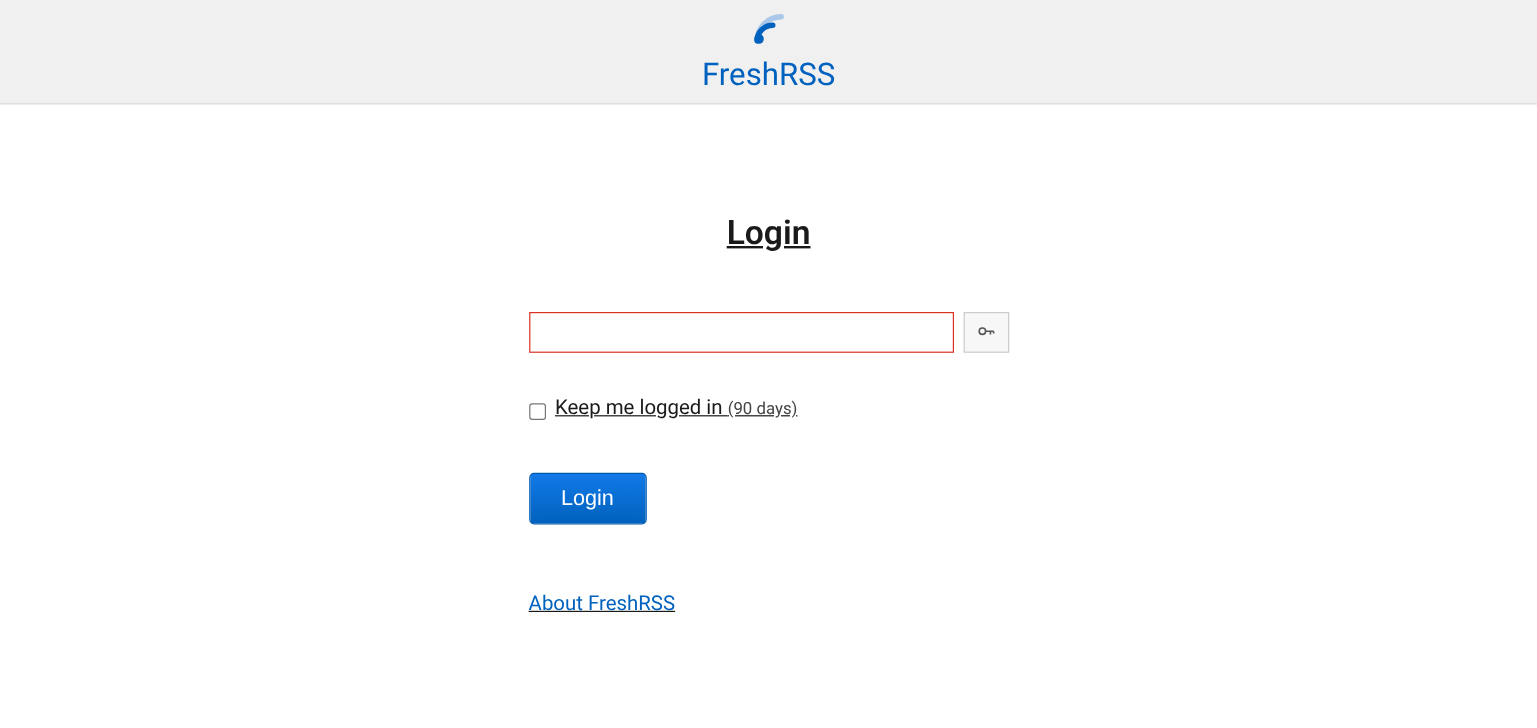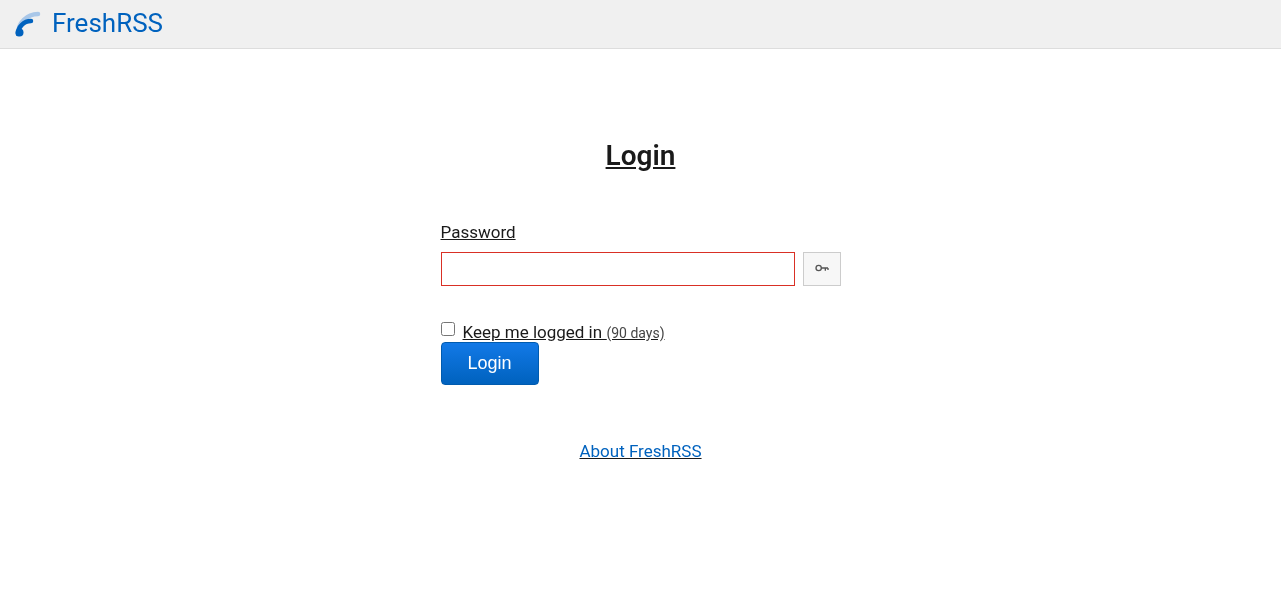--- a/index.html
+++ b/index.html
@@ -11,22 +11,23 @@
       font-family: -apple-system, BlinkMacSystemFont, "Segoe UI", Roboto, "Helvetica Neue", Arial, sans-serif;
       font-size: 16px;
       color: #1a1a1a;
       background: #fff;
     }
     .header {
       background: #f0f0f0;
       border-bottom: 1px solid #ddd;
       padding: 8px 12px;
       display: flex;
-      align-items: flex-start;
+      align-items: center;
       gap: 8px;
+      flex-direction: column;
     }
     .logo-icon {
       width: 32px;
       height: 32px;
       flex-shrink: 0;
     }
     .brand-name {
       font-size: 26px;
       font-weight: 400;
       color: #0062be;
@@ -87,22 +88,23 @@
       width: 38px;
       border: 1px solid #ccc;
       background: #f7f7f7;
       display: flex;
       align-items: center;
       justify-content: center;
       cursor: pointer;
     }
     .checkbox-row {
       display: flex;
-      align-items: flex-start;
+      align-items: flex-end;
       gap: 8px;
+      margin-bottom: 44px;
     }
     .checkbox-input {
       width: 14px;
       height: 14px;
       cursor: pointer;
     }
     .checkbox-label {
       font-size: 17px;
       cursor: pointer;
     }
@@ -114,21 +116,21 @@
       display: inline-block;
       background: linear-gradient(to bottom, #1279e7, #0062be);
       color: #fff;
       border: 1px solid #005baf;
       border-radius: 4px;
       font-size: 18px;
       padding: 10px 26px;
       cursor: pointer;
     }
     .about-link-wrap {
-      text-align: center;
+      text-align: left;
       margin-top: 56px;
     }
     .about-link {
       color: #0062be;
       text-decoration: none;
       font-size: 17px;
     }
   </style>
 </head>
 <body>
@@ -146,21 +148,20 @@
   </span>
   <span class="brand-name">FreshRSS</span>
 </header>
 
 <main class="main">
   <h1 class="page-title">Login</h1>
 
   <form>
 
     <div class="form-group">
-      <label class="field-label">Password</label>
       <div class="input-wrapper">
         <input type="password" class="text-input password" value="" style="">
         <button type="button" class="toggle-pw-btn">
           <span>
             <svg viewBox="0 0 24 24" width="16" height="16">
               <circle cx="7" cy="12" r="4" fill="none" stroke="#555" stroke-width="2"></circle>
               <path d="M 11 12 L 21 12 M 17 12 L 17 16 M 21 12 L 21 15" fill="none" stroke="#555" stroke-width="2"></path>
             </svg>
           </span>
         </button>

